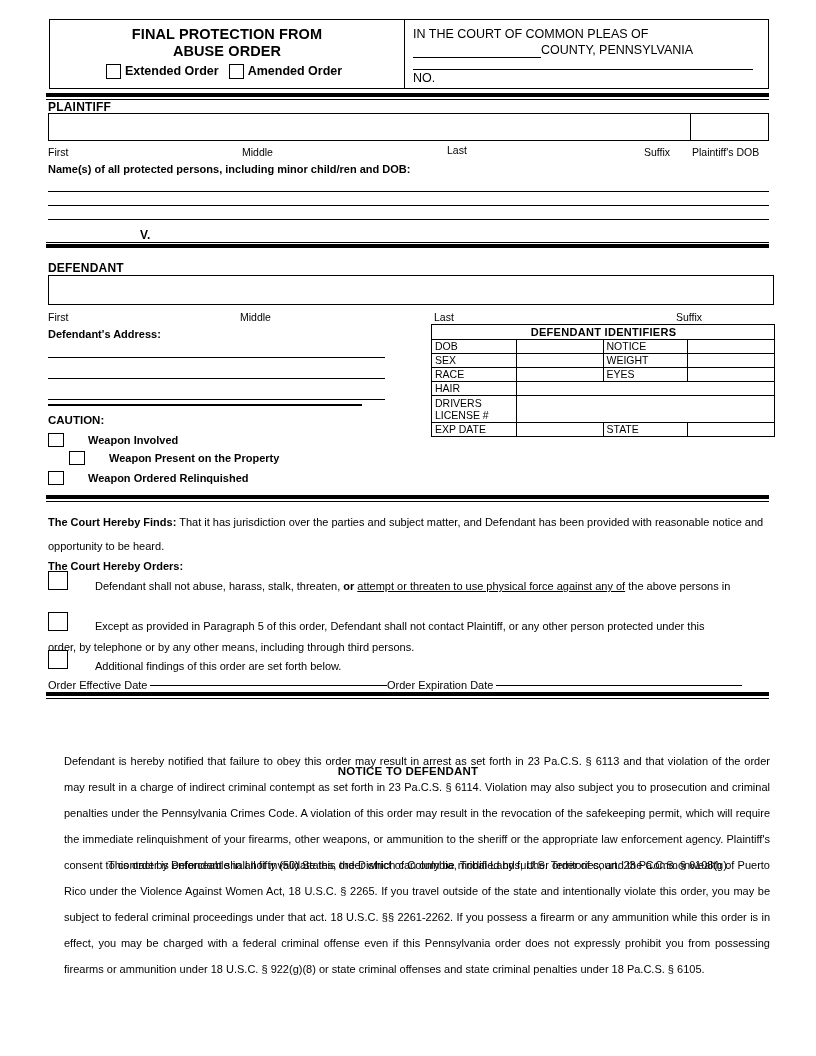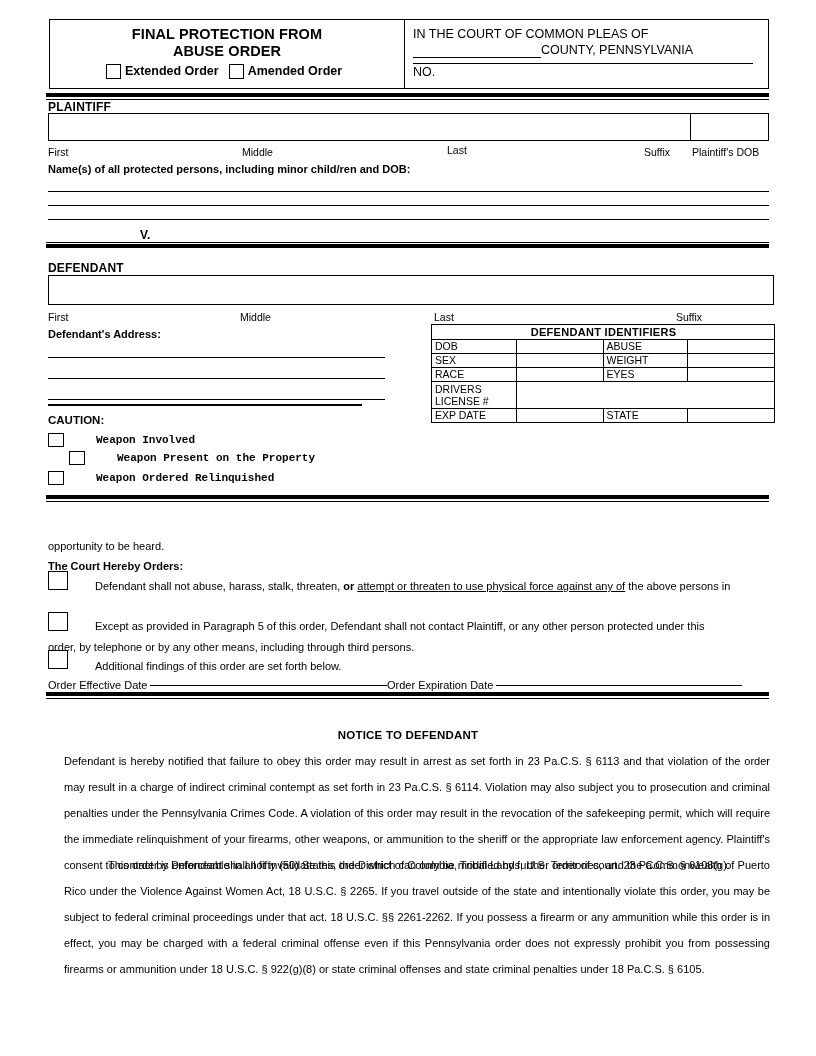--- a/index.html
+++ b/index.html
@@ -61,21 +61,21 @@
     font-size: 12.5px;
     line-height: 16px;
   }
   .hdr-right .line2 { white-space: nowrap; }
   .blank-ul {
     display: inline-block;
     border-bottom: 1px solid #000;
     height: 13px;
     vertical-align: bottom;
   }
-  .hdr-no { border-top: 1px solid #000; margin-top: 5px; padding-top: 0px; width: 340px;}
+  .hdr-no { border-top: 1px solid #000; margin-top: 11px; padding-top: 0px; width: 340px;}
 
   
   .rule-thick {
     position: absolute;
     left: 46px;
     width: 723px;
     height: 4px;
     background: #000;
   }
   .rule-thin {
@@ -167,24 +167,23 @@
   }
   .caut-box {
     width: 16px; height: 14px;
     border: 1.2px solid #000;
     background: #fff;
     flex: 0 0 auto;
   }
   .caut-lbl {
     font-size: 11px;
     font-weight: bold;
-    margin-left: 32px;
+    margin-left: 24px;
     white-space: nowrap;
     line-height: 13px;
-    font-family: Liberation Mono, monospace;
   }
 
   
   .para {
     position: absolute;
     font-size: 11px;
     line-height: 25px;
     text-align: left;
   }
   .para b { font-weight: bold; }
@@ -198,20 +197,21 @@
   }
 
   
   .notice-title {
     position: absolute;
     width: 816px;
     text-align: center;
     font-size: 11.5px;
     font-weight: bold;
     letter-spacing: 0.2px;
+    margin-top: 36px;
   }
   .notice-p {
     position: absolute;
     left: 64px;
     width: 706px;
     font-size: 11px;
     line-height: 26px;
     text-align: justify;
     text-justify: inter-word;
   }
@@ -286,34 +286,38 @@
   <div class="fill-line-thick" style="left:48px; top:404px; width:314px;"></div>
 
   <table class="id-table">
     <tbody>
         <tr>
       <td class="id-title" colspan="4">DEFENDANT IDENTIFIERS</td>
     </tr>
     <tr>
       <td class="id-k">DOB</td>
       <td class="id-v"></td>
-      <td class="id-k">ABUSE</td>
+      <td class="id-k">NOTICE</td>
       <td class="id-v"></td>
     </tr>
     <tr>
       <td class="id-k">SEX</td>
       <td class="id-v"></td>
       <td class="id-k">WEIGHT</td>
       <td class="id-v"></td>
     </tr>
     <tr>
       <td class="id-k">RACE</td>
       <td class="id-v"></td>
       <td class="id-k">EYES</td>
       <td class="id-v"></td>
+    </tr>
+    <tr>
+      <td class="id-k">HAIR</td>
+      <td colspan="3"></td>
     </tr>
     <tr>
       <td class="id-k id-dl">
         <div>DRIVERS</div>
         <div>LICENSE #</div>
       </td>
       <td colspan="3" class="id-dl"></td>
     </tr>
     <tr>
       <td class="id-k">EXP DATE</td>
@@ -335,20 +339,23 @@
     <span class="caut-lbl">Weapon Present on the Property</span>
   </div>
   <div class="caut-row" style="left:48px; top:471px;">
     <span class="caut-box"></span>
     <span class="caut-lbl">Weapon Ordered Relinquished</span>
   </div>
 
   <div class="rule-thick" style="top:495px;"></div>
   <div class="rule-thin" style="top:501px;"></div>
 
+  <div class="para" style="left:48px; top:510px; width:722px;">
+    <b>The Court Hereby Finds:</b><span> That it has jurisdiction over the parties and subject matter, and Defendant has been provided with reasonable notice and</span>
+  </div>
   <div class="para" style="left:48px; top:534px;">opportunity to be heard.</div>
 
   <div class="para" style="left:48px; top:554px;">
     <b>The Court Hereby Orders:</b>
   </div>
 
   <div class="order-box" style="left:48px; top:571px;"></div>
   <div class="para" style="left:95px; top:574px; width:675px;">
     <span>Defendant shall not abuse, harass, stalk,  threaten, </span><b>or </b><span class="u">attempt or threaten to use physical force against any of</span><span> the above persons in</span>
   </div>

